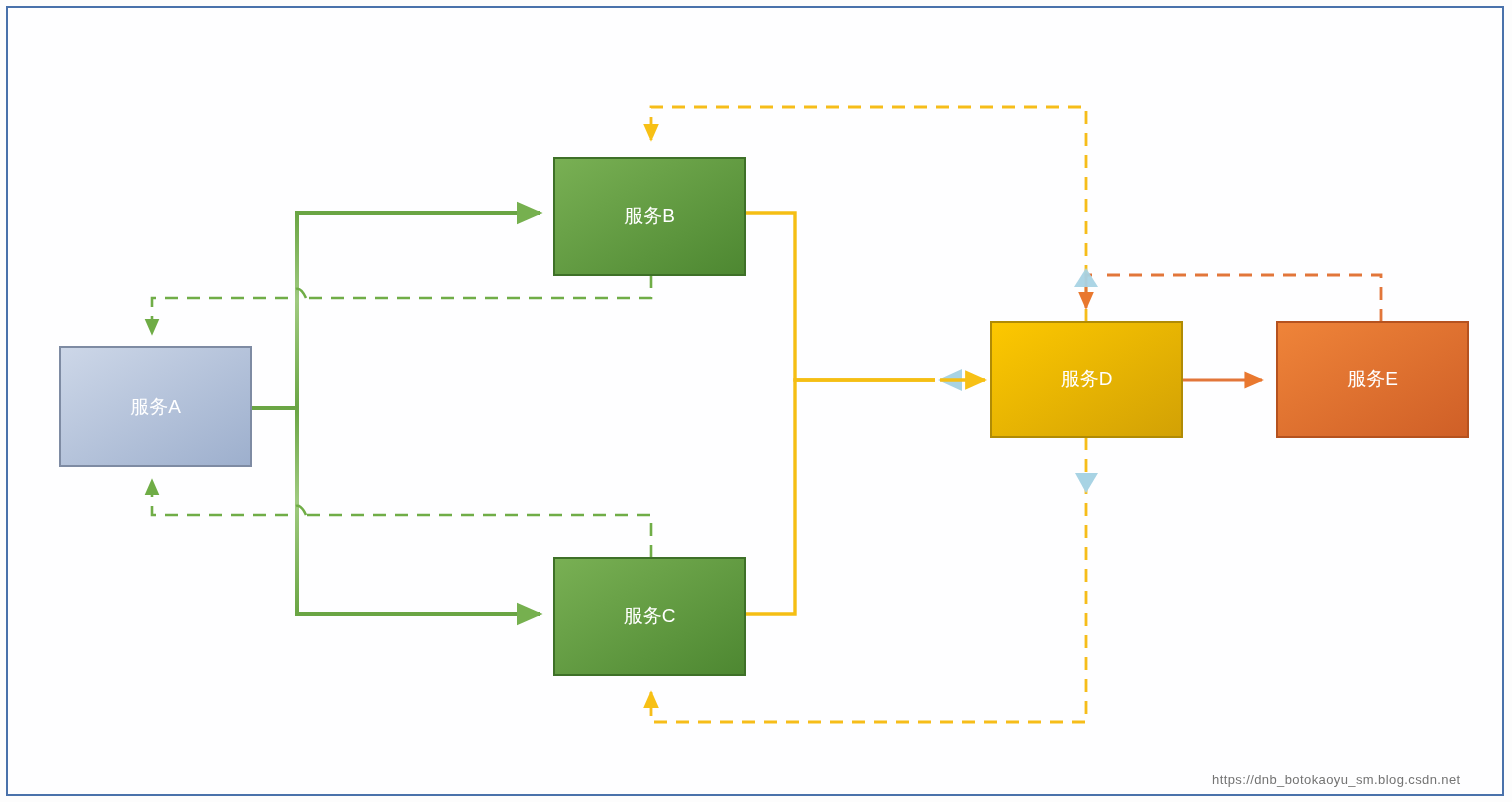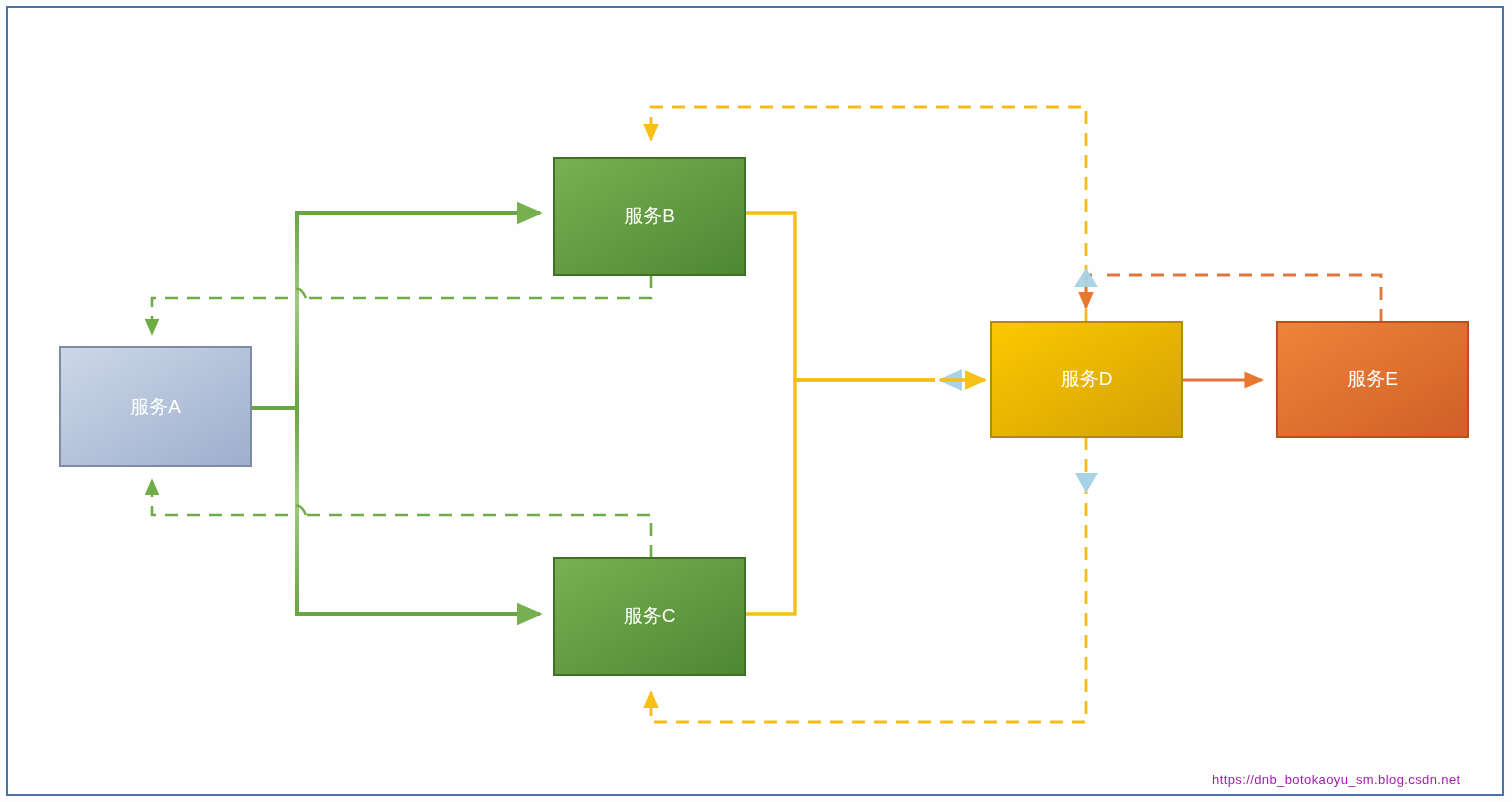--- a/index.html
+++ b/index.html
@@ -39,21 +39,21 @@
     dominant-baseline: middle;
     paint-order: stroke;
   }
   .watermark {
     position: absolute;
     left: 1212px;
     top: 772px;
     font-family: "Liberation Sans", "DejaVu Sans", sans-serif;
     font-size: 13px;
     letter-spacing: 0.4px;
-    color: #a21caf;
+    color: #737373;
     white-space: nowrap;
     user-select: none;
   }
 </style>
 </head>
 <body>
 
 <div id="canvas">
   <div id="frame"></div>
 

